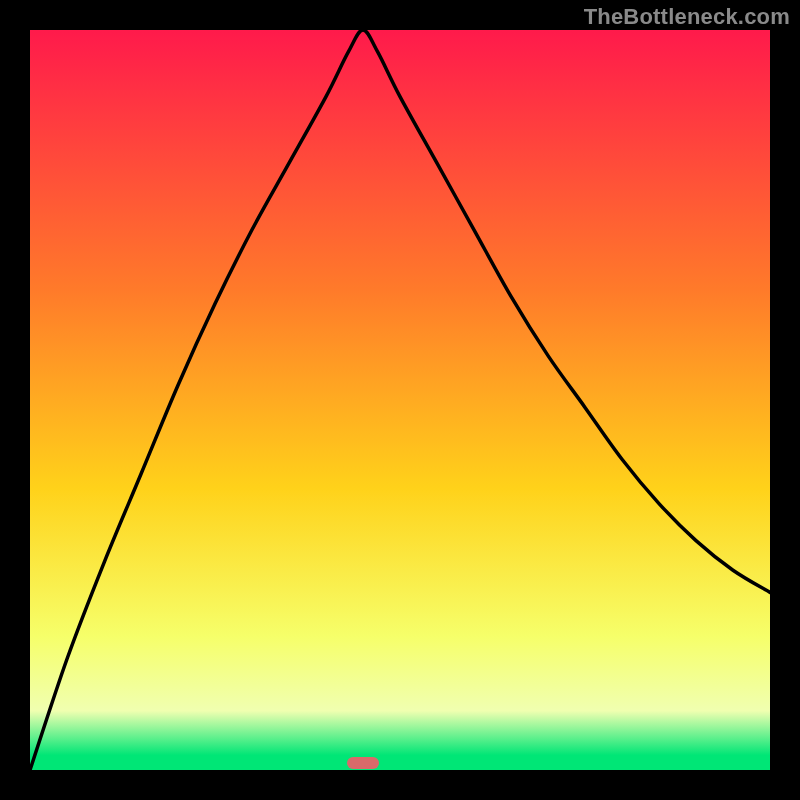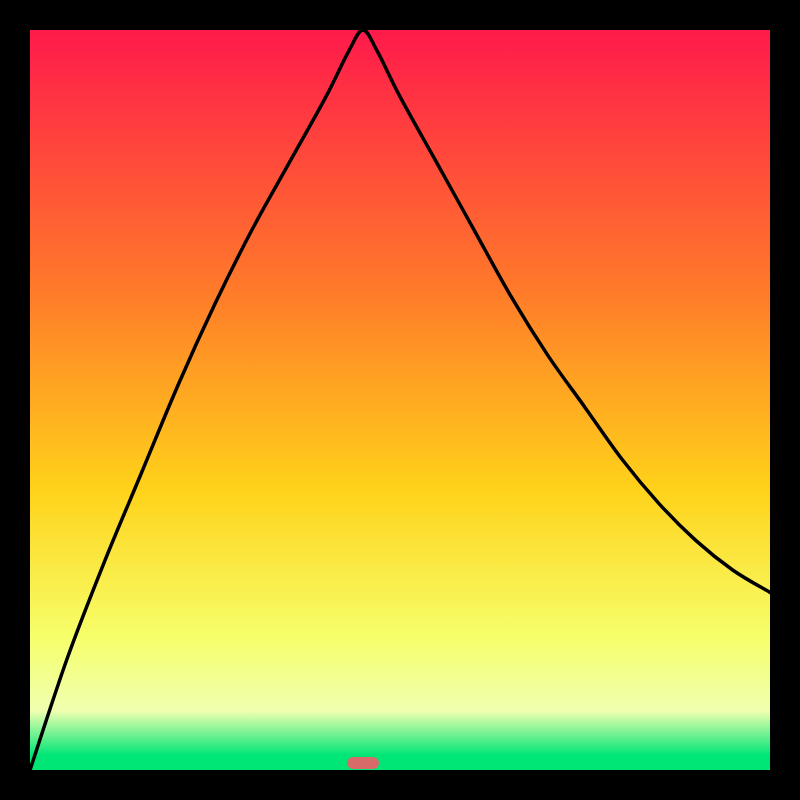--- a/index.html
+++ b/index.html
@@ -56,20 +56,21 @@
     font-weight: 600;
     color: #8a8a8a;
     letter-spacing: 0.2px;
   }
 </style>
 </head>
 <body>
 
 <div class="frame">
 
+  <div class="watermark">TheBottleneck.com</div>
 
   <div class="plot">
     <div class="gradient" id="grad" style="background: linear-gradient(rgb(255, 26, 75) 0%, rgb(255, 122, 42) 35%, rgb(255, 210, 26) 62%, rgb(246, 255, 106) 82%, rgb(240, 255, 176) 92%, rgb(0, 230, 118) 98%, rgb(0, 230, 118) 100%);"></div>
     <svg class="curve" viewBox="0 0 740 740" preserveAspectRatio="none">
       <path id="curvePath" d="M 0 740 C 6.166666666666667 721.5, 24.666666666666664 663.5333333333333, 37 629 C 49.333333333333336 594.4666666666667, 61.666666666666664 563.6333333333333, 74 532.8 C 86.33333333333333 501.96666666666664, 98.66666666666667 473.6, 111 444 C 123.33333333333333 414.4, 135.66666666666666 383.56666666666666, 148 355.2 C 160.33333333333334 326.8333333333333, 172.66666666666666 299.7, 185 273.8 C 197.33333333333334 247.90000000000003, 209.66666666666666 223.2333333333334, 222 199.80000000000007 C 234.33333333333334 176.36666666666673, 246.66666666666666 155.40000000000006, 259 133.20000000000005 C 271.3333333333333 111.00000000000004, 286.1333333333333 85.10000000000002, 296 66.60000000000002 C 305.8666666666667 48.10000000000002, 312.0333333333333 33.30000000000005, 318.2 22.200000000000045 C 324.3666666666667 11.100000000000042, 328.06666666666666 0, 333 0 C 337.93333333333334 0, 341.63333333333327 11.100000000000042, 347.79999999999995 22.200000000000045 C 353.96666666666664 33.30000000000005, 360.1333333333333 48.10000000000002, 370 66.60000000000002 C 379.8666666666667 85.10000000000002, 394.66666666666674 111.00000000000004, 407.00000000000006 133.20000000000005 C 419.33333333333337 155.40000000000006, 431.6666666666667 177.60000000000008, 444 199.80000000000007 C 456.3333333333333 222.00000000000006, 468.6666666666667 245.43333333333334, 481 266.4 C 493.3333333333333 287.3666666666666, 505.6666666666667 307.09999999999997, 518 325.59999999999997 C 530.3333333333334 344.09999999999997, 542.6666666666666 360.1333333333334, 555 377.40000000000003 C 567.3333333333334 394.6666666666667, 579.6666666666666 413.16666666666663, 592 429.2 C 604.3333333333334 445.23333333333335, 616.6666666666666 460.03333333333336, 629 473.6 C 641.3333333333334 487.1666666666667, 653.6666666666666 499.5, 666 510.6 C 678.3333333333334 521.7, 690.6666666666666 531.5666666666667, 703 540.2 C 715.3333333333334 548.8333333333334, 733.8333333333334 558.7, 740 562.4" fill="none" stroke-width="3.5" stroke-linecap="round" stroke-linejoin="round" stroke="#000000"></path>
     </svg>
     <div class="marker" id="marker" style="left: 333px; top: 732.6px; background: rgb(216, 106, 106);"></div>
   </div>
 
 </div>

